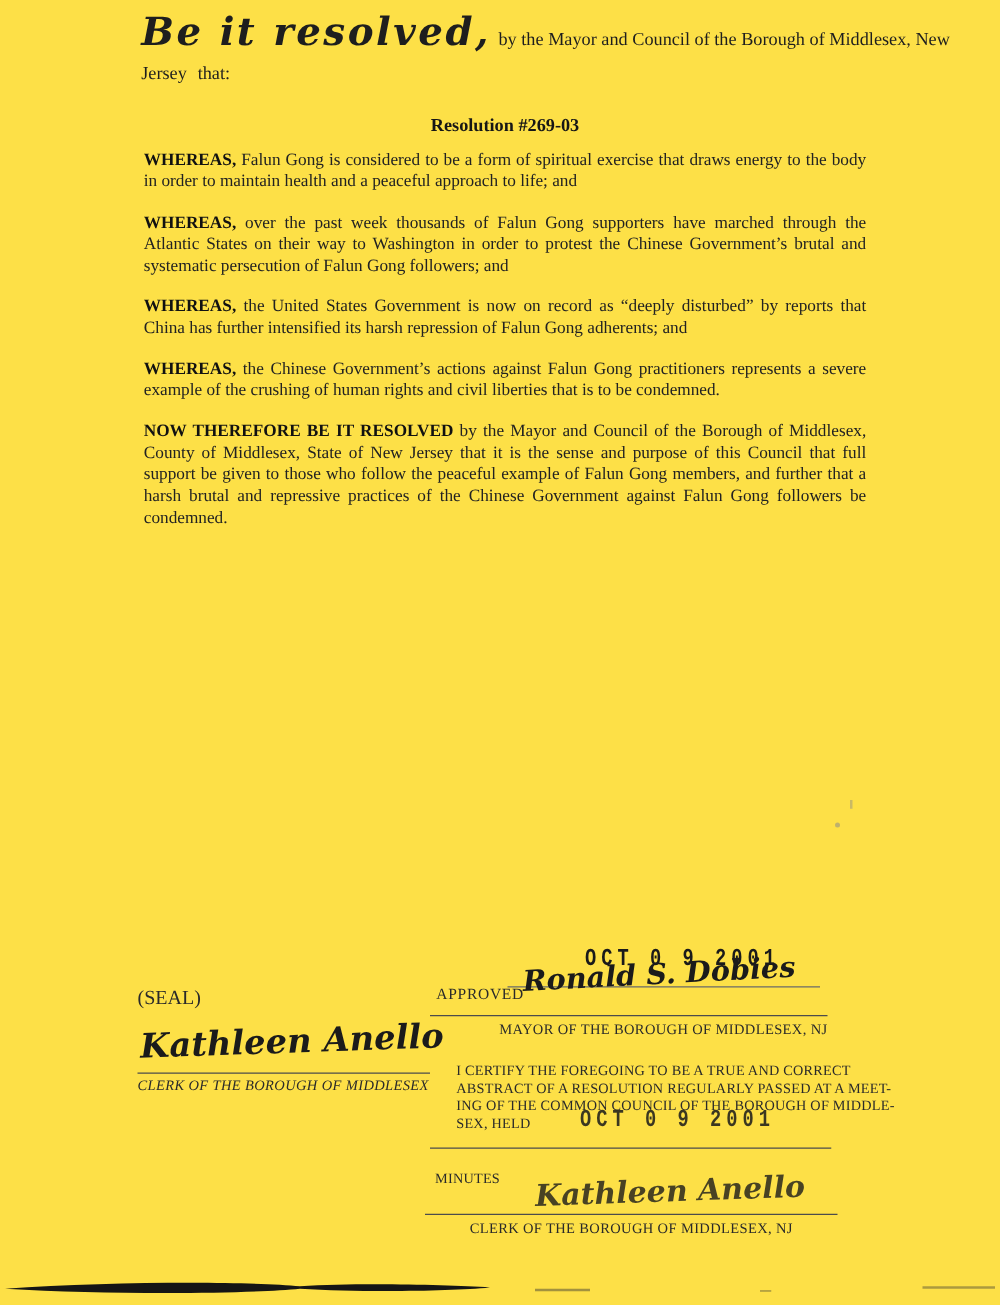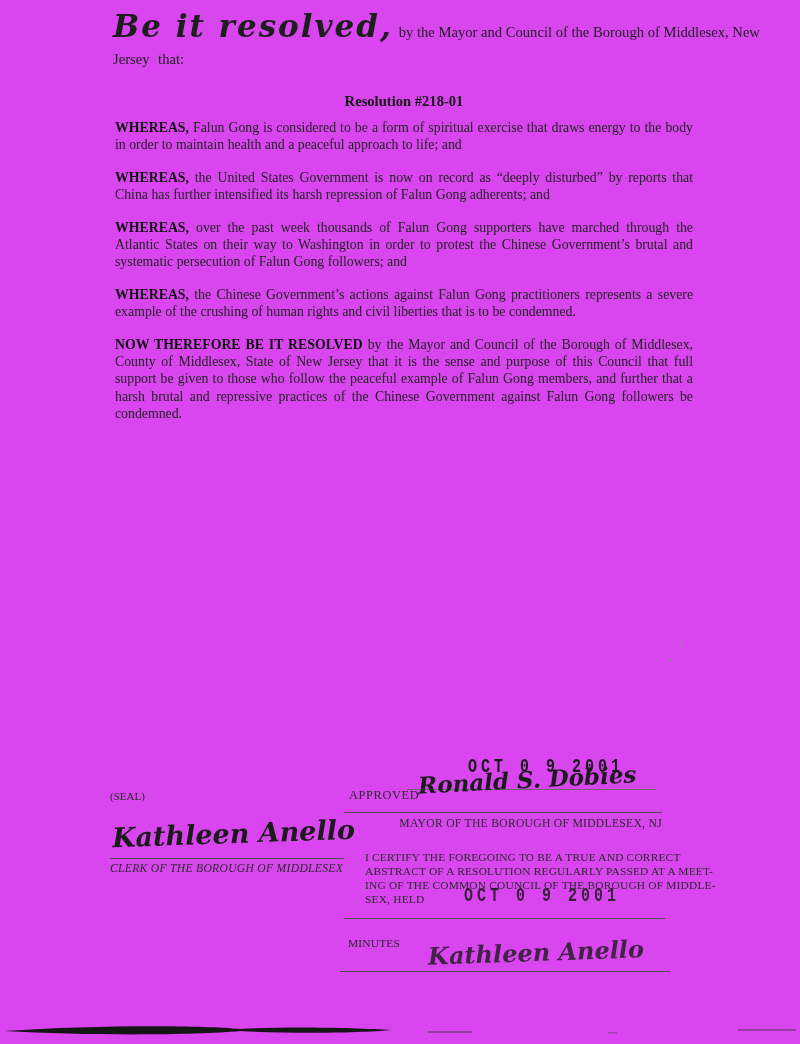--- a/index.html
+++ b/index.html
@@ -1,21 +1,21 @@
 <!DOCTYPE html>
 <html><head>
 <meta charset="utf-8">
 <style>
   * { margin:0; padding:0; box-sizing:border-box; }
   html,body { background:#e8e8e8; }
   .page {
     position:relative;
     width:800px; height:1044px;
     margin:0 auto;
-    background:#d946ef;
+    background:#fde047;
     font-family:"Liberation Serif", serif;
     color:#222;
     overflow:hidden;
   }
   
   .opening {
     position:absolute; left:113px; top:16px; width:584px;
     font-size:14.6px; line-height:20px; color:#1e1e1e;
   }
   .opening .scriptline { white-space:nowrap; }
@@ -54,43 +54,43 @@
     display:inline-block;
   }
   .stamp {
     font-family:"Liberation Mono", monospace;
     font-weight:bold; font-size:15px; letter-spacing:4px;
     color:#1a1a1a; white-space:nowrap;
     transform:scaleY(1.3); transform-origin:left top;
   }
   .cert-line { font-size:11.4px; line-height:13.9px; letter-spacing:0.2px; color:#2a2a2a; white-space:nowrap; }
 
-  .seal-label { font-size:11px; color:#2a2a2a; }
+  .seal-label { font-size:16px; color:#2a2a2a; }
 
   
   .speck { position:absolute; background:#8a8a8a; }
 </style>
 </head>
 <body>
 
 <div class="page">
 
   <div class="opening">
     <div class="scriptline">
       <span class="script-big">Be it resolved,</span><span>by the Mayor and Council of the Borough of Middlesex, New</span>
     </div>
     <div class="line2">Jersey that:</div>
   </div>
 
-  <div class="res-title">Resolution #218-01</div>
+  <div class="res-title">Resolution #269-03</div>
 
   <div class="body-text">
     <p class="para"><span class="lead">WHEREAS,</span> <span>Falun Gong is considered to be a form of spiritual exercise that draws energy to the body in order to maintain health and a peaceful approach to life; and</span></p>
+    <p class="para"><span class="lead">WHEREAS,</span> <span>over the past week thousands of Falun Gong supporters have marched through the Atlantic States on their way to Washington in order to protest the Chinese Government’s brutal and systematic persecution of Falun Gong followers; and</span></p>
     <p class="para"><span class="lead">WHEREAS,</span> <span>the United States Government is now on record as “deeply disturbed” by reports that China has further intensified its harsh repression of Falun Gong adherents; and</span></p>
-    <p class="para"><span class="lead">WHEREAS,</span> <span>over the past week thousands of Falun Gong supporters have marched through the Atlantic States on their way to Washington in order to protest the Chinese Government’s brutal and systematic persecution of Falun Gong followers; and</span></p>
     <p class="para"><span class="lead">WHEREAS,</span> <span>the Chinese Government’s actions against Falun Gong practitioners represents a severe example of the crushing of human rights and civil liberties that is to be condemned.</span></p>
     <p class="para"><span class="lead">NOW THEREFORE BE IT RESOLVED</span> <span>by the Mayor and Council of the Borough of Middlesex, County of Middlesex, State of New Jersey that it is the sense and purpose of this Council that full support be given to those who follow the peaceful example of Falun Gong members, and further that a harsh brutal and repressive practices of the Chinese Government against Falun Gong followers be condemned.</span></p>
   </div>
 
   <div class="abs seal-label" style="left:110px; top:790px;">(SEAL)</div>
 
   <div class="abs sig" style="left:112px; top:818px; font-size:27px; transform:rotate(-2deg);">Kathleen Anello</div>
   <div class="rule" style="left:110px; top:858px; width:234px;"></div>
   <div class="abs small-caps-line" style="left:110px; top:862px;font-style:italic;">CLERK OF THE BOROUGH OF MIDDLESEX</div>
 
@@ -106,20 +106,21 @@
     <div class="cert-line">ABSTRACT OF A RESOLUTION REGULARLY PASSED AT A MEET-</div>
     <div class="cert-line">ING OF THE COMMON COUNCIL OF THE BOROUGH OF MIDDLE-</div>
     <div class="cert-line">SEX, HELD</div>
   </div>
   <div class="abs stamp" style="left:464px; top:885px; opacity:0.85;">OCT 0 9 2001</div>
 
   <div class="rule" style="left:344px; top:918px; width:321px;"></div>
   <div class="abs cert-line" style="left:348px; top:937px;text-align:right;">MINUTES</div>
   <div class="abs sig" style="left:428px; top:938px; font-size:24px; transform:rotate(-2deg); opacity:0.8;">Kathleen Anello</div>
   <div class="rule" style="left:340px; top:971px; width:330px;"></div>
+  <div class="abs small-caps-line" style="left:340px; top:976px; width:330px; text-align:center;">CLERK OF THE BOROUGH OF MIDDLESEX, NJ</div>
 
   <div class="speck" style="left:680px; top:640px; width:2px; height:7px; opacity:0.45;"></div>
   <div class="speck" style="left:668px; top:658px; width:4px; height:4px; opacity:0.55; border-radius:50%;"></div>
 
   <svg width="800" height="24" style="position:absolute; left:0; top:1020px;">
     <path d="M4,11 C 90,5 200,5 240,9 C 290,6 360,8 392,10 C 360,13 290,14 240,11 C 200,15 90,16 4,11 Z" fill="#151515"></path>
     <rect x="428" y="11" width="44" height="2" fill="#333" opacity="0.45"></rect>
     <rect x="608" y="12" width="9" height="1.5" fill="#333" opacity="0.35"></rect>
     <rect x="738" y="9" width="58" height="2" fill="#333" opacity="0.4"></rect>
   </svg>

